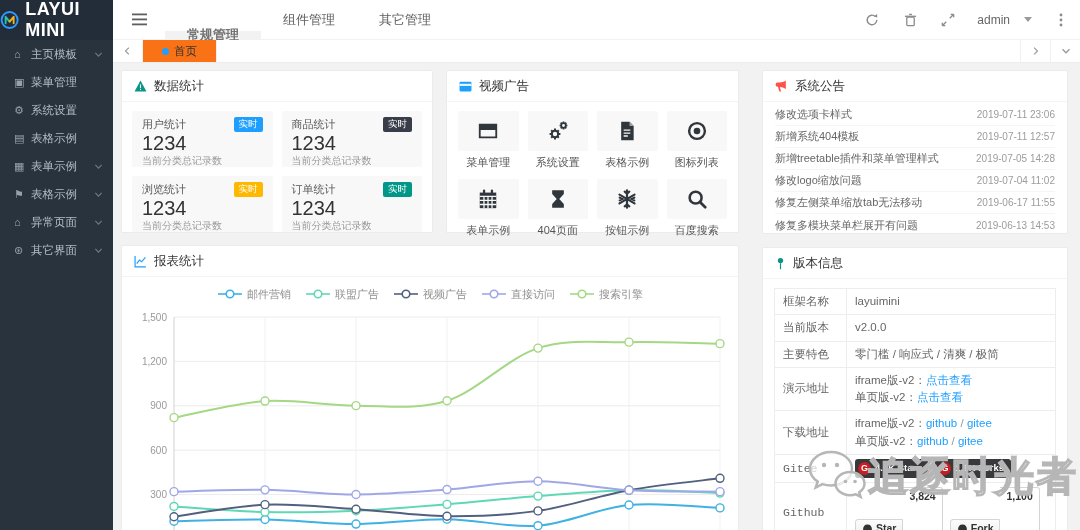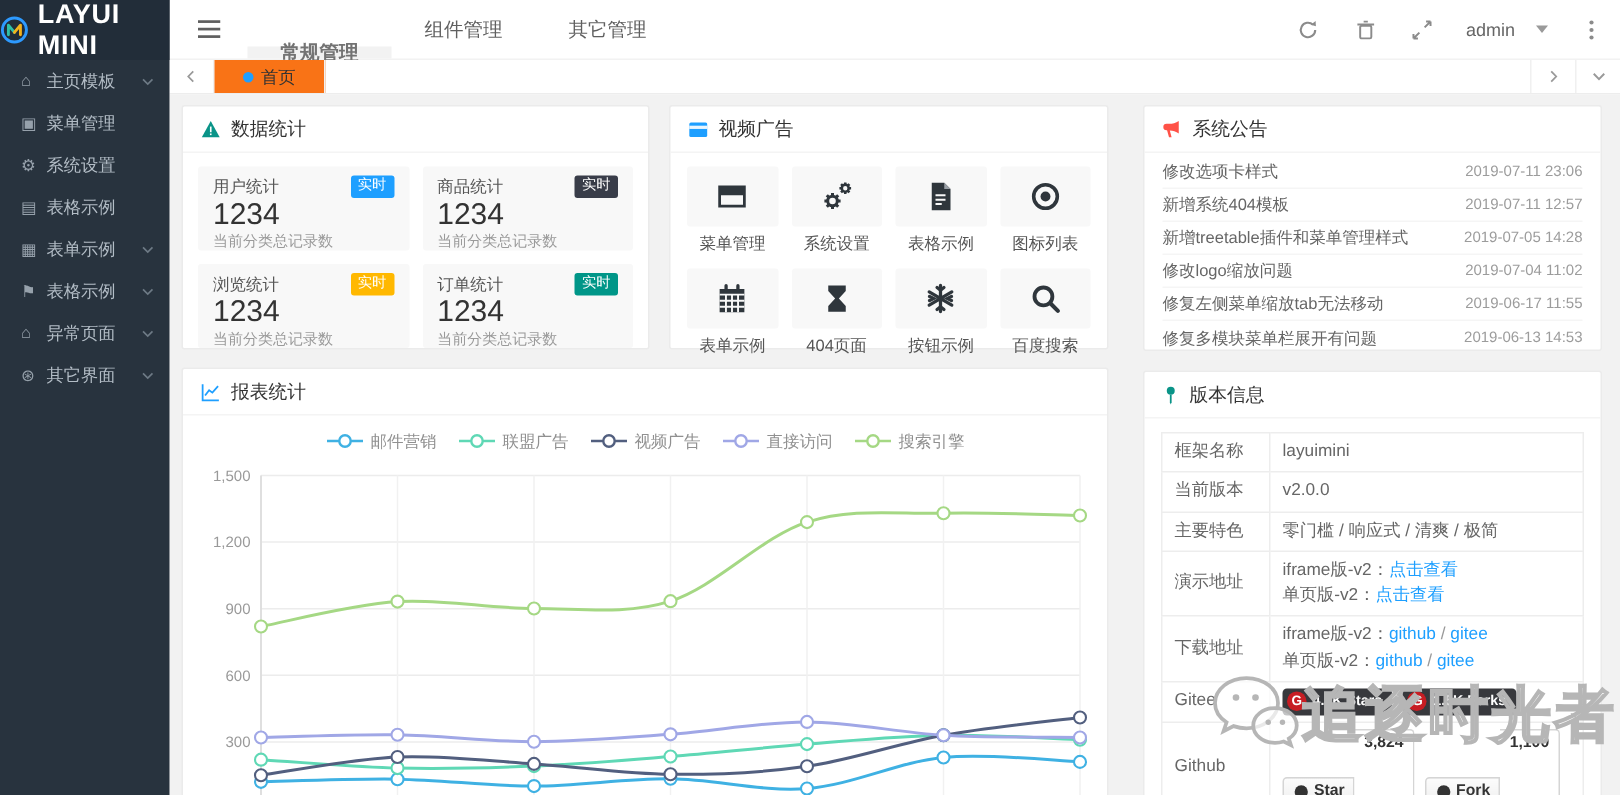--- a/index.html
+++ b/index.html
@@ -70,21 +70,21 @@
   
   .p-report { margin-top:12px; height:400px; }
   .chart-legend { display:flex; justify-content:center; align-items:center; gap:14px; height:26px; margin-top:4px; }
   .lg-item { display:inline-flex; align-items:center; gap:4px; font-size:11px; color:#909090; cursor:pointer; }
   .chart-wrap { padding:0 6px; }
 
   
   .p-version { margin-top:13px; }
   .v-table { width:calc(100% - 22px); margin:9px 11px; border-collapse:collapse; }
   .v-table td { border:1px solid #ededed; font-size:11.5px; color:#666; padding:4px 8px; line-height:1.5; }
-  .v-table td.lbl { width:72px; color:#666; }
+  .v-table td.lbl { width:72px; color:#666;font-family:Liberation Mono, monospace; }
   a.link { color:#1E9FFF; text-decoration:none; cursor:pointer; }
   .sep { color:#999; }
   .gitee-badge { display:inline-flex; align-items:center; gap:4px; background:#38393d; color:#fff; font-size:9.5px; font-weight:bold; border-radius:3px; padding:2px 7px 2px 3px; margin-right:7px; cursor:pointer; }
   .gitee-logo { width:13px; height:13px; border-radius:50%; background:#c71d23; color:#fff; font-size:9px; font-weight:bold; display:flex; align-items:center; justify-content:center; }
   .gh-group { display:inline-flex; margin-right:7px; vertical-align:middle; }
   .gh-btn { display:inline-flex; align-items:center; gap:3px; border:1px solid #d5d5d5; background:linear-gradient(#fcfcfc,#eee); font-size:10.5px; font-weight:bold; color:#333; padding:1px 6px; border-radius:3px 0 0 3px; cursor:pointer;margin-top:32px; }
   .gh-count { border:1px solid #d5d5d5; border-left:none; background:#fff; font-size:10.5px; font-weight:bold; color:#333; padding:1px 6px; border-radius:0 3px 3px 0; cursor:pointer; }
 
   
   .watermark { position:absolute; right:2px; top:448px; display:flex; align-items:center; z-index:20; pointer-events:none; }

